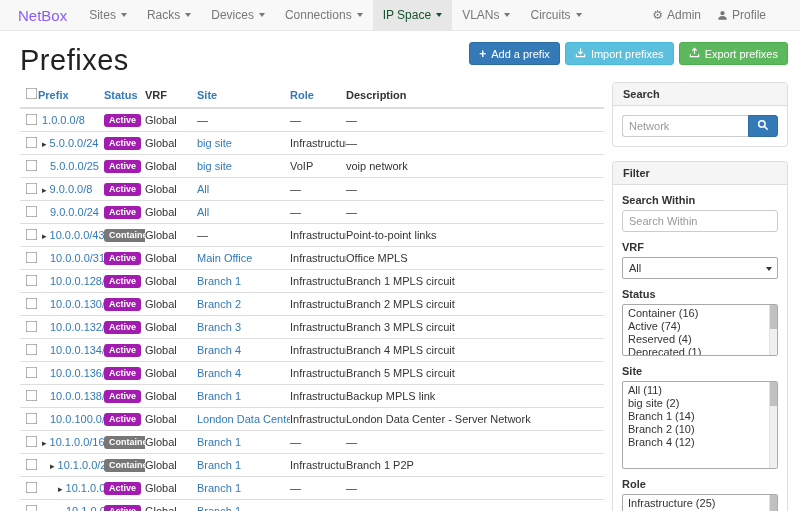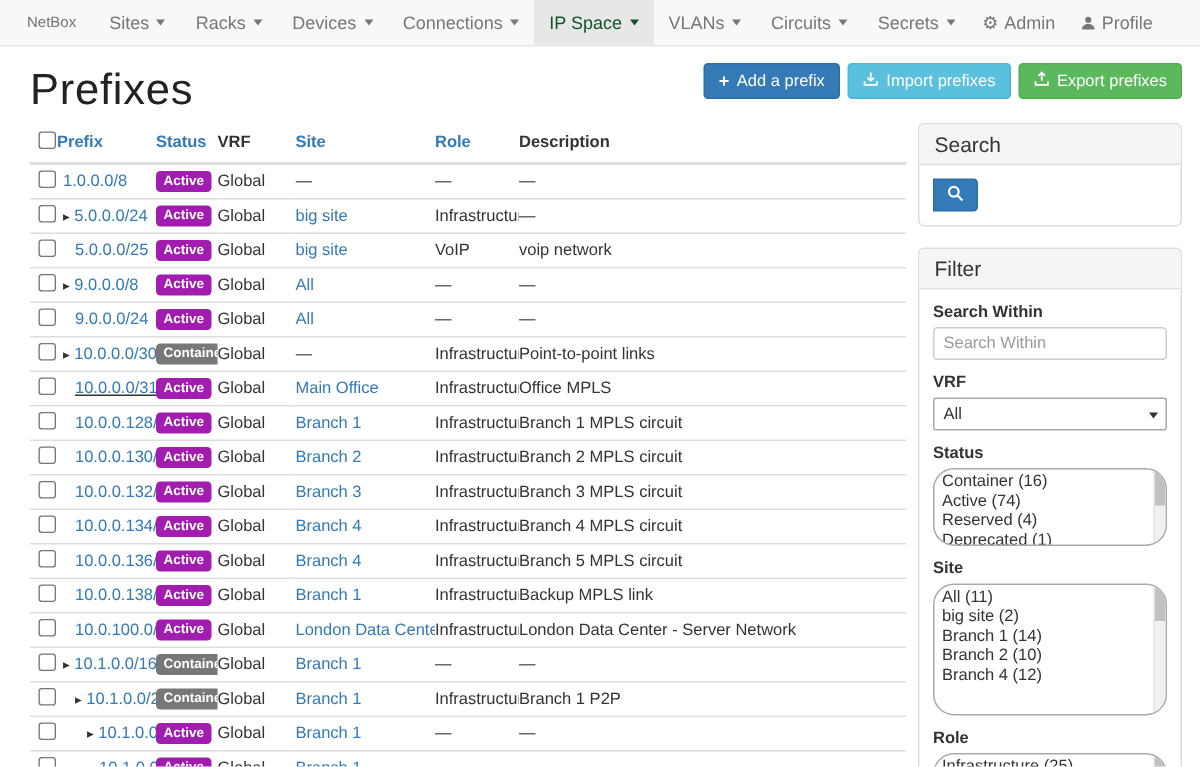--- a/index.html
+++ b/index.html
@@ -4,21 +4,21 @@
 <style>
   html,body{margin:0;padding:0}
   body{
     width:800px;height:511px;overflow:hidden;position:relative;
     background:#fff;color:#333;
     font-family:"Liberation Sans",sans-serif;font-size:11px;
   }
   
   .navbar{position:absolute;top:0;left:0;right:0;height:31px;background:#f8f8f8;
     border-bottom:1px solid #e7e7e7;display:flex;align-items:stretch;padding:0 10px;box-sizing:border-box}
-  .brand{display:flex;align-items:center;font-size:10px;color:#737373;padding:0 12px 0 8px;text-decoration:none}
+  .brand{display:flex;align-items:center;font-size:15px;color:#8b5cf6;padding:0 12px 0 8px;text-decoration:none}
   .nav-menu{display:flex}
   .nav-item{display:flex;align-items:center;padding:0 10px;color:#777;font-size:12px;cursor:pointer;text-decoration:none;white-space:nowrap}
   .nav-item.active{background:#e7e7e7;color:#14532d}
   .caret{width:0;height:0;border-left:3.5px solid transparent;border-right:3.5px solid transparent;
     border-top:4px solid currentColor;margin-left:5px;display:inline-block}
   .nav-right{margin-left:auto;display:flex}
   .nav-right .nav-item{padding:0 8px}
   .nav-right .icn{margin-right:4px;display:inline-flex;align-items:center;color:#777;font-size:12px;line-height:1}
   
   .page-title{position:absolute;top:44px;left:20px;margin:0;font-size:29px;font-weight:400;color:#222;letter-spacing:.5px}
@@ -38,36 +38,36 @@
   a{color:#337ab7;text-decoration:none;cursor:pointer}
   input[type=checkbox]{margin:0 0 0 5px;transform:scale(.9)}
   .badge-label{display:inline-block;font-size:9px;font-weight:bold;color:#fff;padding:2px 5px;border-radius:3px;line-height:1.1}
   .lbl-primary{background:#a21caf}
   .lbl-default{background:#777}
   .tree-arrow{color:#333;font-size:9px;margin-right:3px;font-family:"DejaVu Sans",sans-serif}
   .dash{color:#333}
   
   .sidebar{position:absolute;left:612px;top:82px;width:176px}
   .panel{border:1px solid #ddd;border-radius:4px;background:#fff;margin-bottom:14px;box-sizing:border-box}
-  .panel-heading{background:#f5f5f5;border-bottom:1px solid #ddd;padding:5px 10px;font-weight:normal;font-size:14px;color:#333;border-radius:4px 4px 0 0}
+  .panel-heading{background:#f5f5f5;border-bottom:1px solid #ddd;padding:5px 10px;font-weight:bold;font-size:11px;color:#333;border-radius:4px 4px 0 0}
   .panel-body{padding:9px}
   .input-group{display:flex}
   .input-group input{flex:1;min-width:0;border:1px solid #ccc;border-right:0;border-radius:3px 0 0 3px;height:22px;
     padding:0 6px;font-size:11px;box-sizing:border-box;font-family:"Liberation Sans",sans-serif}
   .btn-search{width:30px;height:22px;background:#337ab7;border:1px solid #2e6da4;border-radius:0 3px 3px 0;
     display:flex;align-items:center;justify-content:center;cursor:pointer;box-sizing:border-box}
   input::placeholder{color:#999}
   .field-label{display:block;font-weight:bold;font-size:11px;color:#333;margin:0 0 4px}
   .text-input{width:100%;box-sizing:border-box;height:22px;border:1px solid #ccc;border-radius:3px;
     padding:0 6px;font-size:11px;margin-bottom:9px;font-family:"Liberation Sans",sans-serif}
   .select{position:relative;height:22px;border:1px solid #a9a9a9;border-radius:2px;background:#fff;
     display:flex;align-items:center;padding:0 16px 0 6px;margin-bottom:9px;cursor:pointer;box-sizing:border-box}
   .select .sel-caret{position:absolute;right:5px;top:9px;width:0;height:0;
     border-left:3.5px solid transparent;border-right:3.5px solid transparent;border-top:4px solid #333}
-  .listbox{position:relative;border:1px solid #a9a9a9;border-radius:14px;background:#fff;overflow:hidden;
+  .listbox{position:relative;border:1px solid #a9a9a9;border-radius:2px;background:#fff;overflow:hidden;
     margin-bottom:9px;box-sizing:border-box;padding:2px 9px 0 5px;cursor:default}
   .listbox .opt{font-size:11px;line-height:12.9px;color:#333;white-space:nowrap;overflow:hidden}
   .scroll-track{position:absolute;right:0;top:0;bottom:0;width:7px;background:#f0f0f0;border-left:1px solid #e3e3e3}
   .scroll-thumb{position:absolute;right:0;top:0;width:7px;height:24px;background:#c1c1c1}
 </style>
 </head>
 <body>
 
 <div class="navbar">
   <a class="brand">NetBox</a>
@@ -91,24 +91,20 @@
       <a class="nav-item active">
         <span>IP Space</span>
         <b class="caret"></b>
       </a>
       <a class="nav-item">
         <span>VLANs</span>
         <b class="caret"></b>
       </a>
       <a class="nav-item">
         <span>Circuits</span>
-        <b class="caret"></b>
-      </a>
-      <a class="nav-item">
-        <span>Secrets</span>
         <b class="caret"></b>
       </a>
     </div>
   <div class="nav-right" id="nav-right">
       <a class="nav-item">
         <span class="icn">
           <span style="font-family:'DejaVu Sans',sans-serif;font-size:12px">⚙</span>
         </span>
         <span>Admin</span>
       </a>
@@ -212,30 +208,30 @@
           <td><input type="checkbox" style=""></td>
           <td style="padding-left: 12px;"><a>9.0.0.0/24</a></td>
           <td><span class="badge-label lbl-primary">Active</span></td>
           <td>Global</td>
           <td><a>All</a></td>
           <td><span class="dash">—</span></td>
           <td><span class="dash">—</span></td>
         </tr>
         <tr>
           <td><input type="checkbox" style=""></td>
-          <td style="padding-left: 4px;"><span class="tree-arrow">▸</span><a>10.0.0.0/30</a></td>
+          <td style="padding-left: 4px;"><span class="tree-arrow">▸</span><a>10.0.0.0/43</a></td>
           <td><span class="badge-label lbl-default">Container</span></td>
           <td>Global</td>
           <td><span class="dash">—</span></td>
           <td>Infrastructure</td>
           <td>Point-to-point links</td>
         </tr>
         <tr>
           <td><input type="checkbox" style=""></td>
-          <td style="padding-left: 12px; text-decoration: underline;"><a>10.0.0.0/31</a></td>
+          <td style="padding-left: 12px;"><a>10.0.0.0/31</a></td>
           <td><span class="badge-label lbl-primary">Active</span></td>
           <td>Global</td>
           <td><a>Main Office</a></td>
           <td>Infrastructure</td>
           <td>Office MPLS</td>
         </tr>
         <tr>
           <td><input type="checkbox" style=""></td>
           <td style="padding-left: 12px;"><a>10.0.0.128/31</a></td>
           <td><span class="badge-label lbl-primary">Active</span></td>
@@ -337,20 +333,21 @@
       </tbody>
   </table>
 </div>
 
 <div class="sidebar">
 
   <div class="panel">
     <div class="panel-heading">Search</div>
     <div class="panel-body">
       <div class="input-group">
+        <input type="text" placeholder="Network" style="">
         <div class="btn-search">
           <span>
             <svg viewBox="0 0 16 16" width="12" height="12">
                 <circle cx="6.5" cy="6.5" r="4.3" fill="none" stroke="#fff" stroke-width="2"></circle>
                 <line x1="10" y1="10" x2="14.2" y2="14.2" stroke="#fff" stroke-width="2"></line>
               </svg>
           </span>
         </div>
       </div>
     </div>

